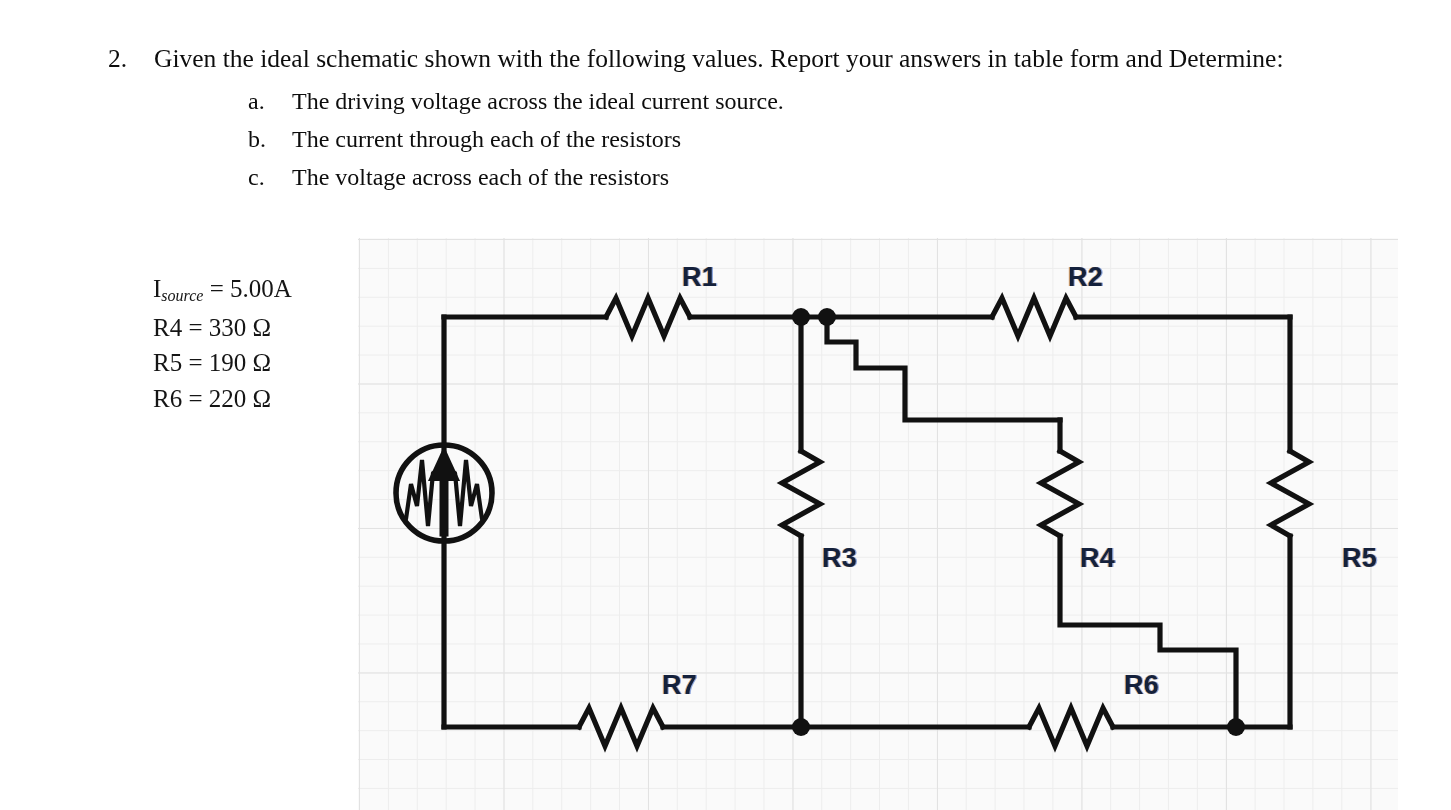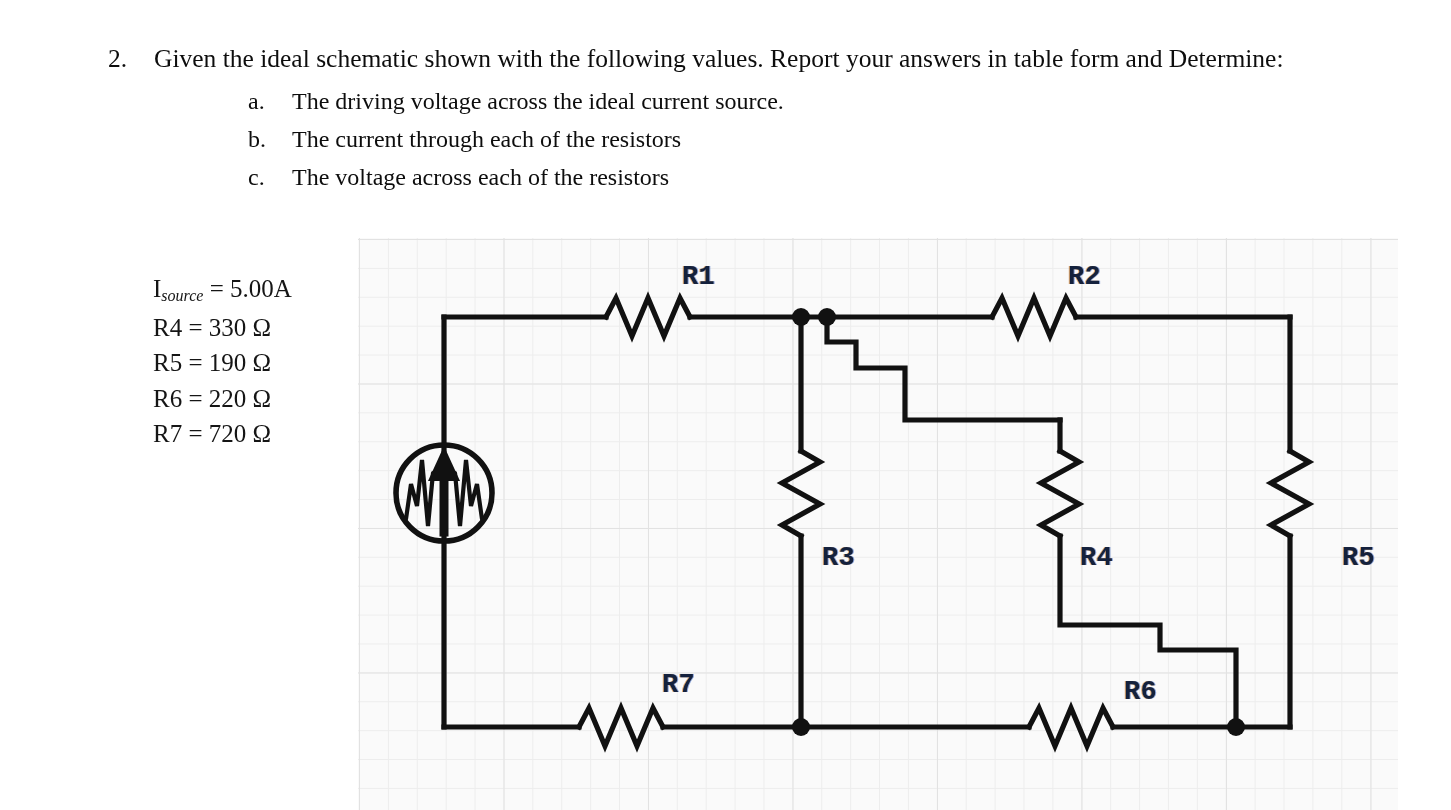--- a/index.html
+++ b/index.html
@@ -96,21 +96,21 @@
   }
   #schematic-svg {
     position: absolute;
     left: 0;
     top: 0;
   }
 
   
   .comp-label {
     position: absolute;
-    font-family: Liberation Mono, monospace;
+    font-family: Liberation Sans, sans-serif;
     font-weight: bold;
     font-size: 27px;
     color: #14213d;
     text-shadow: -1.1px 0 0 rgba(214,125,30,0.62), 1.1px 0 0 rgba(35,85,190,0.5);
     letter-spacing: 0.3px;
     white-space: nowrap;
   }
 </style>
 </head>
 <body>
@@ -134,21 +134,20 @@
       <span class="sub-text">The voltage across each of the resistors</span>
     </div>
   </div>
 </div>
 
 <div id="values-list">
   <div class="val-row"><span>I</span><sub>source</sub><span> = 5.00A</span></div>
   <div class="val-row">R4 = 330 Ω</div>
   <div class="val-row">R5 = 190 Ω</div>
   <div class="val-row">R6 = 220 Ω</div>
-  <div class="val-row">R7 = 720 Ω</div>
 </div>
 
 <div id="grid-panel">
 
   <svg id="schematic-svg" width="1040" height="572" viewBox="0 0 1040 572">
     <g fill="none" stroke="#111111" stroke-width="5.2" stroke-linecap="square" stroke-linejoin="miter">
 
       <path d="M 86 79 L 248 79"></path>
 
       <path d="M 248 79 L 258 60 L 274 98 L 290 60 L 306 98 L 322 60 L 332 79"></path>
@@ -210,16 +209,16 @@
       <circle cx="443" cy="489" r="9"></circle>
       <circle cx="878" cy="489" r="9"></circle>
     </g>
   </svg>
 
   <div class="comp-label" style="left:324px; top:24px;">R1</div>
   <div class="comp-label" style="left:710px; top:24px;">R2</div>
   <div class="comp-label" style="left:464px; top:305px;">R3</div>
   <div class="comp-label" style="left:722px; top:305px;">R4</div>
   <div class="comp-label" style="left:952px; top:305px;padding-left:32px;">R5</div>
-  <div class="comp-label" style="left:766px; top:432px;margin-top:7px;">R6</div>
+  <div class="comp-label" style="left:766px; top:432px;">R6</div>
   <div class="comp-label" style="left:304px; top:432px;">R7</div>
 
 </div>
 
 </body></html>

